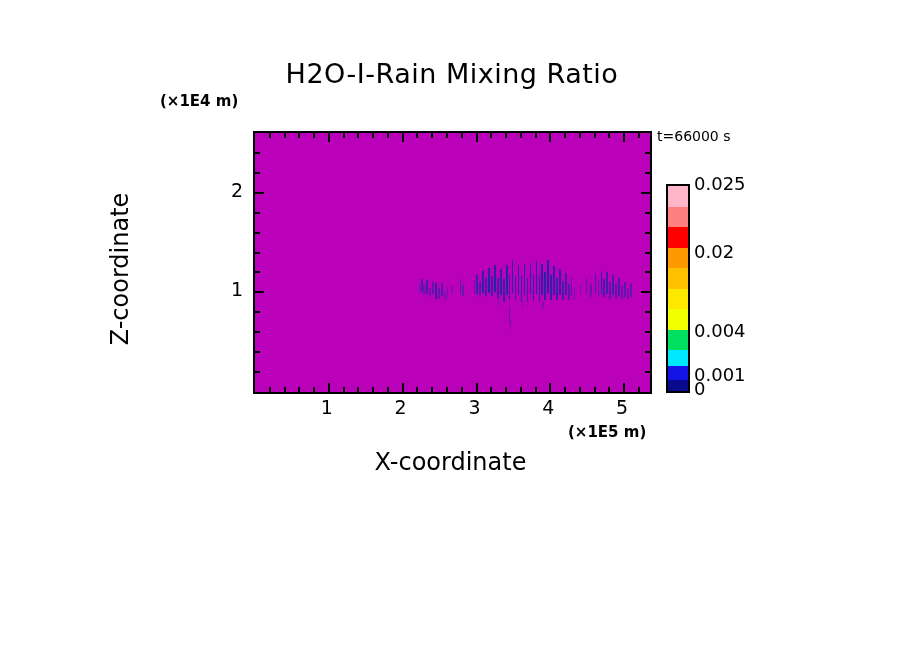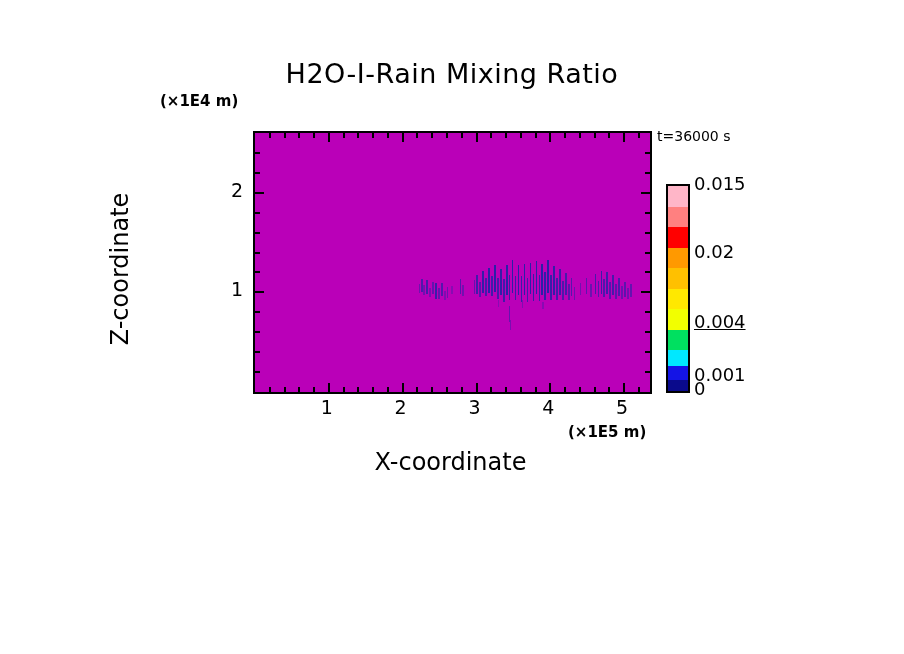--- a/index.html
+++ b/index.html
@@ -159,21 +159,21 @@
   }
 </style>
 </head>
 <body>
 
 <div id="chart-title">H2O-I-Rain Mixing Ratio</div>
 
 <div id="y-unit-label">(×1E4 m)</div>
 <div id="x-unit-label">(×1E5 m)</div>
 
-<div id="time-annotation">t=36000 s</div>
+<div id="time-annotation">t=66000 s</div>
 
 <div id="plot-frame" style="background: rgb(186, 0, 184);">
   <div id="plot-field">
       <div style="position: absolute; background: rgb(43, 32, 168); left: 163.89px; top: 150.92px; width: 1.5px; height: 8.97px; opacity: 0.55;"></div>
       <div style="position: absolute; background: rgb(43, 32, 168); left: 166.11px; top: 145.94px; width: 1.5px; height: 12.95px; opacity: 0.75;"></div>
       <div style="position: absolute; background: rgb(43, 32, 168); left: 168.32px; top: 152.41px; width: 1.5px; height: 9.96px; opacity: 0.5;"></div>
       <div style="position: absolute; background: rgb(43, 32, 168); left: 171.28px; top: 147.43px; width: 1.5px; height: 13.95px; opacity: 0.8;"></div>
       <div style="position: absolute; background: rgb(43, 32, 168); left: 174.23px; top: 154.9px; width: 1.5px; height: 8.97px; opacity: 0.45;"></div>
       <div style="position: absolute; background: rgb(43, 32, 168); left: 177.18px; top: 149.42px; width: 1.5px; height: 11.95px; opacity: 0.6;"></div>
       <div style="position: absolute; background: rgb(43, 32, 168); left: 180.14px; top: 150.42px; width: 1.5px; height: 15.94px; opacity: 0.9;"></div>
@@ -343,16 +343,16 @@
     <div class="cbar-band" style="background: rgb(255, 232, 0); flex: 0.1 1 0px;"></div>
     <div class="cbar-band" style="background: rgb(242, 255, 0); flex: 0.1 1 0px;"></div>
     <div class="cbar-band" style="background: rgb(0, 224, 96); flex: 0.1 1 0px;"></div>
     <div class="cbar-band" style="background: rgb(0, 232, 255); flex: 0.08 1 0px;"></div>
     <div class="cbar-band" style="background: rgb(20, 20, 230); flex: 0.0666667 1 0px;"></div>
     <div class="cbar-band" style="background: rgb(10, 10, 140); flex: 0.0533333 1 0px;"></div>
   </div>
 <div id="cbarlabels-holder">
     <div class="cbarlabel" style="top: 378px;">0</div>
     <div class="cbarlabel" style="top: 364.333px;">0.001</div>
-    <div class="cbarlabel" style="top: 311px; text-decoration: underline;">0.004</div>
+    <div class="cbarlabel" style="top: 320px;">0.004</div>
     <div class="cbarlabel" style="top: 241.333px;">0.02</div>
-    <div class="cbarlabel" style="top: 173px;">0.015</div>
+    <div class="cbarlabel" style="top: 173px;">0.025</div>
   </div>
 
 </body></html>

